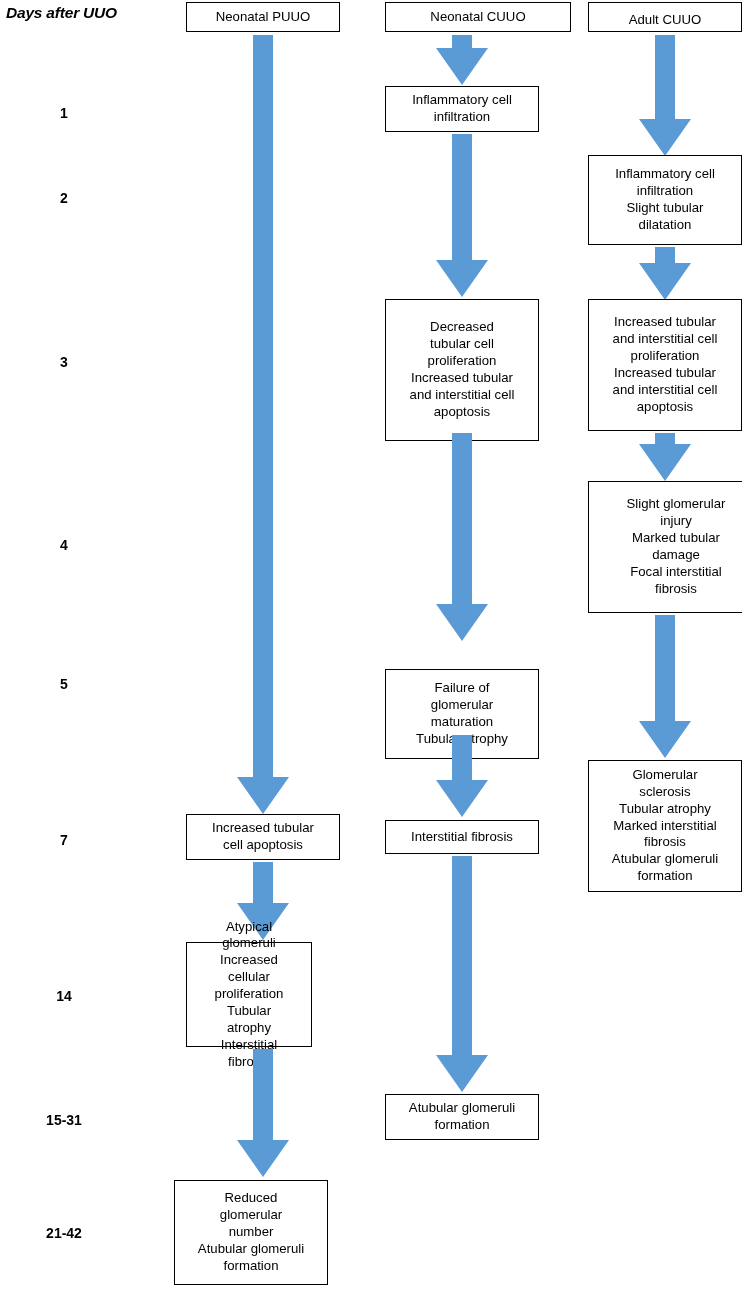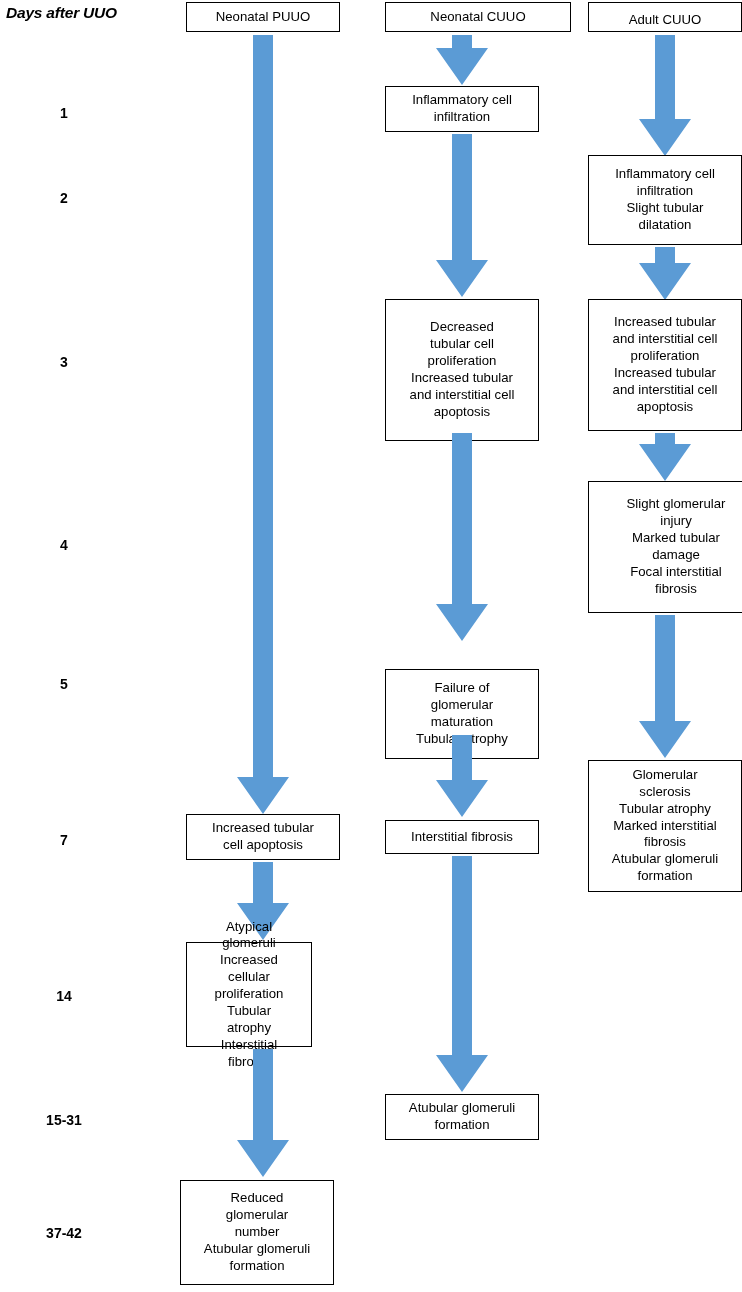--- a/index.html
+++ b/index.html
@@ -63,21 +63,21 @@
   <div class="axis-title" style="left:6px; top:4px;font-style:italic;">Days after UUO</div>
 
   <div class="day-label" style="left:64px; top:113px;">1</div>
   <div class="day-label" style="left:64px; top:198px;">2</div>
   <div class="day-label" style="left:64px; top:362px;">3</div>
   <div class="day-label" style="left:64px; top:545px;">4</div>
   <div class="day-label" style="left:64px; top:684px;">5</div>
   <div class="day-label" style="left:64px; top:840px;">7</div>
   <div class="day-label" style="left:64px; top:996px;">14</div>
   <div class="day-label" style="left:64px; top:1120px;">15-31</div>
-  <div class="day-label" style="left:64px; top:1233px;">37-42</div>
+  <div class="day-label" style="left:64px; top:1233px;">21-42</div>
 
   <div class="node" style="left:186px; top:2px; width:154px; height:30px;">
     <span>Neonatal PUUO</span>
   </div>
 
   <div class="arrow" style="left:237px; top:35px;">
     <svg width="52" height="779" viewBox="0 0 52 779">
       <polygon points="16,0 36,0 36,742 52,742 26,779 0,742 16,742" fill="#5B9BD5"></polygon>
     </svg>
   </div>
@@ -95,21 +95,21 @@
   <div class="node" style="left:186px; top:942px; width:126px; height:105px;">
     <span>Atypical glomeruli<br>Increased cellular<br>proliferation<br>Tubular atrophy<br>Interstitial fibrosis</span>
   </div>
 
   <div class="arrow" style="left:237px; top:1049px;">
     <svg width="52" height="128" viewBox="0 0 52 128">
       <polygon points="16,0 36,0 36,91 52,91 26,128 0,91 16,91" fill="#5B9BD5"></polygon>
     </svg>
   </div>
 
-  <div class="node" style="left:180px; top:1180px; width:154px; height:105px;">
+  <div class="node" style="left:174px; top:1180px; width:154px; height:105px;">
     <span>Reduced<br>glomerular<br>number<br>Atubular glomeruli<br>formation</span>
   </div>
 
   <div class="node" style="left:385px; top:2px; width:186px; height:30px;">
     <span>Neonatal CUUO</span>
   </div>
 
   <div class="arrow" style="left:436px; top:35px;">
     <svg width="52" height="50" viewBox="0 0 52 50">
       <polygon points="16,0 36,0 36,13 52,13 26,50 0,13 16,13" fill="#5B9BD5"></polygon>

